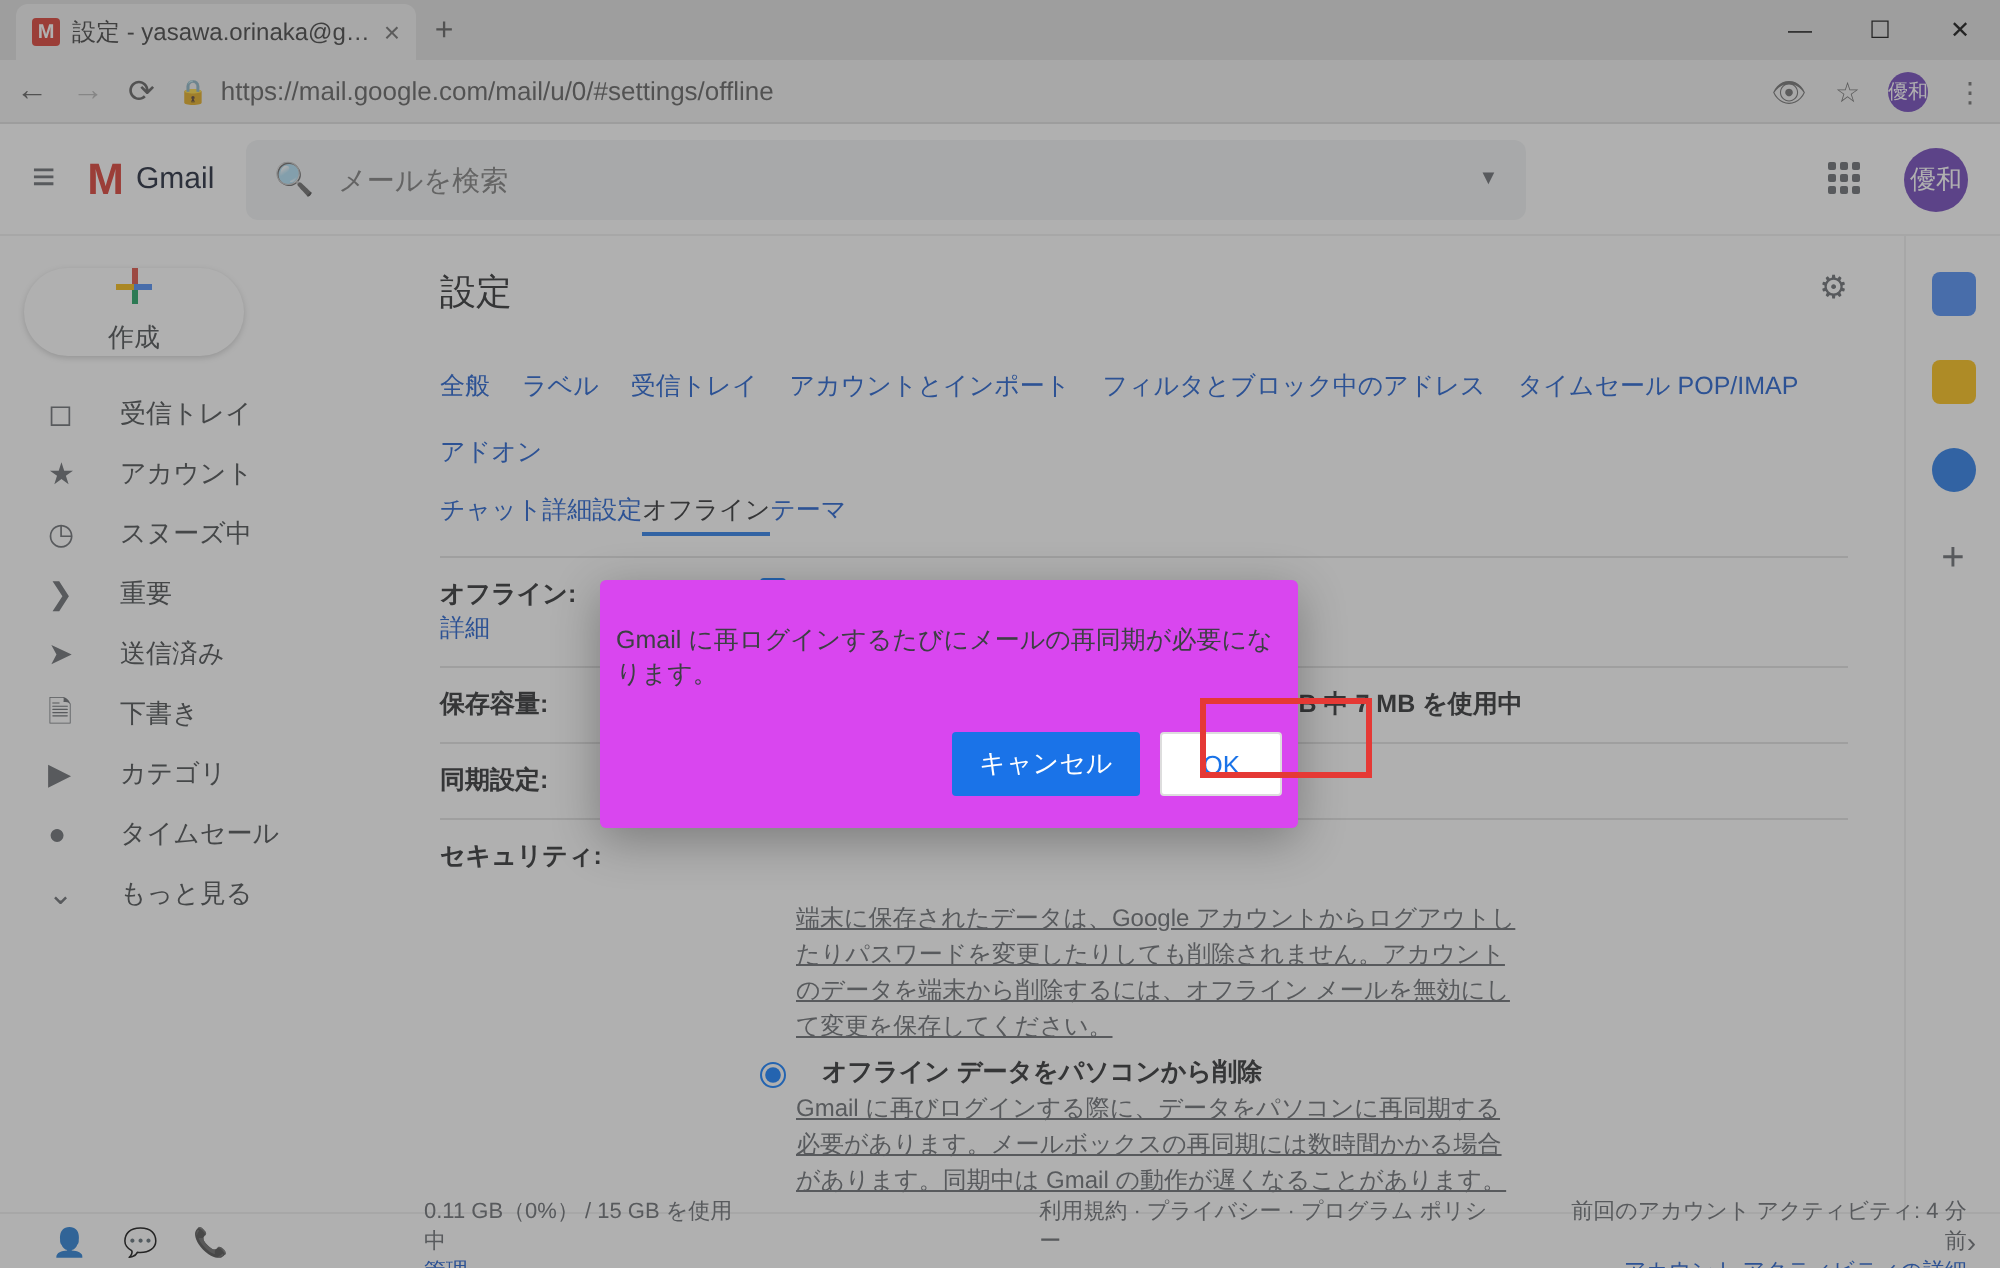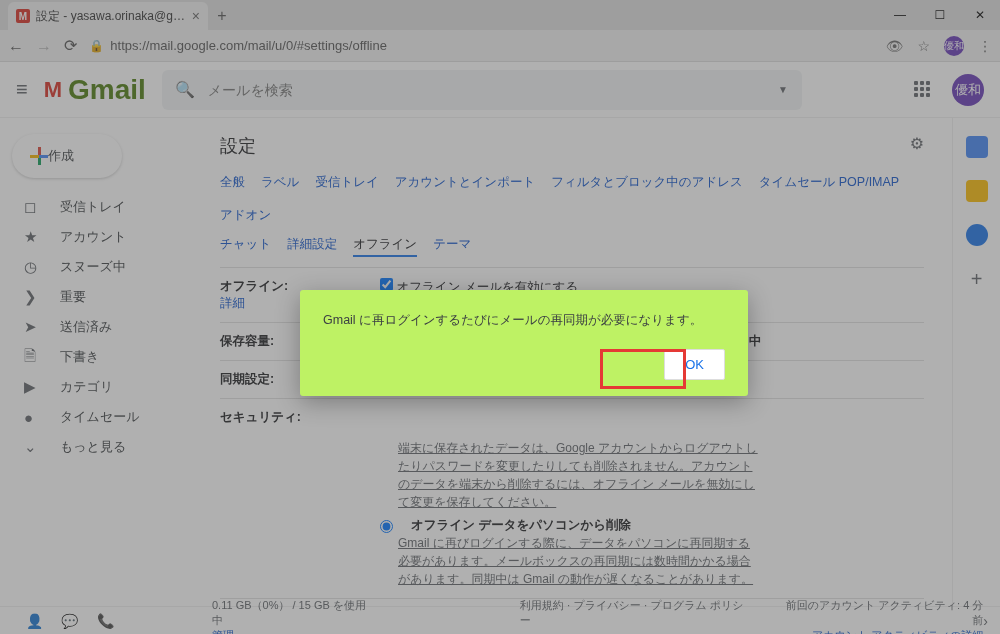--- a/index.html
+++ b/index.html
@@ -20,48 +20,48 @@
 .addrbar .url-area { flex: 1; display: flex; align-items: center; gap: 6px; font-size: 13px; color: #555; }
 .addrbar .lock { font-size: 12px; }
 .addrbar .right { display: flex; align-items: center; gap: 14px; color: #666; font-size: 14px; }
 .avatar-small { width: 20px; height: 20px; border-radius: 50%; background: #673ab7; color: #fff; font-size: 10px; display: flex; align-items: center; justify-content: center; }
 
 
 .gmail-header { height: 56px; display: flex; align-items: center; padding: 0 16px; gap: 16px; border-bottom: 1px solid #eee; }
 .hamburger { font-size: 20px; color: #5f6368; }
 .gmail-logo { display: flex; align-items: center; gap: 6px; }
 .gmail-logo .m { font-size: 22px; font-weight: bold; color: #d93025; }
-.gmail-logo .text { font-size: 28px; color: #4d7c0f; font-weight: bold; }
+.gmail-logo .text { font-size: 15px; color: #0f172a; }
 .searchbar { flex: 1; max-width: 640px; height: 40px; background: #f1f3f4; border-radius: 6px; display: flex; align-items: center; padding: 0 14px; color: #5f6368; gap: 12px; }
 .searchbar input { border: none; background: transparent; flex: 1; font-size: 14px; color: #5f6368; outline: none; }
 .searchbar .dd { margin-left: auto; font-size: 10px; }
 .header-right { margin-left: auto; display: flex; align-items: center; gap: 20px; }
 .apps-grid { width: 18px; height: 18px; display: grid; grid-template-columns: repeat(3,4px); grid-template-rows: repeat(3,4px); gap: 2px; }
 .apps-grid span { background: #5f6368; border-radius: 1px; }
 .avatar-big { width: 32px; height: 32px; border-radius: 50%; background: #673ab7; color: #fff; display: flex; align-items: center; justify-content: center; font-size: 13px; }
 
 
 .body-area { display: flex; height: calc(634px - 30px - 32px - 56px - 28px); }
 .sidebar { width: 200px; padding-top: 12px; }
-.compose { margin: 4px 12px 14px; height: 44px; border-radius: 22px; box-shadow: 0 1px 3px rgba(0,0,0,0.2); display: flex; align-items: center; padding: 0 18px; width: 110px; }
+.compose { margin: 4px 12px 14px; height: 44px; border-radius: 22px; box-shadow: 0 1px 3px rgba(0,0,0,0.2); display: flex; align-items: center; padding: 0 18px; gap: 12px; width: 110px; flex-direction: column; }
 .compose .plus { position: relative; width: 18px; height: 18px; }
 .compose .plus::before, .compose .plus::after { content: ""; position: absolute; background: #db4437; }
 .compose .plus::before { left: 8px; top: 0; width: 3px; height: 18px; background: linear-gradient(#db4437 50%, #0f9d58 50%); }
 .compose .plus::after { top: 8px; left: 0; width: 18px; height: 3px; background: linear-gradient(90deg,#f4b400 50%, #4285f4 50%); }
 .compose .lbl { font-size: 13px; color: #3c4043; }
 .side-item { height: 30px; display: flex; align-items: center; padding-left: 24px; gap: 18px; font-size: 13px; color: #3c4043; border-radius: 0 15px 15px 0; }
 .side-item .ico { width: 18px; font-size: 15px; color: #5f6368; }
 
 .main { flex: 1; padding: 16px 28px 0 20px; position: relative; overflow: hidden; }
 .settings-head { display: flex; align-items: flex-start; }
 .settings-head .title { font-size: 18px; color: #202124; flex: 1; }
 .settings-head .gear { color: #5f6368; font-size: 16px; }
-.tabs { margin-top: 16px; font-size: 12.5px; color: #1a73e8; display: flex; flex-wrap: wrap; gap: 16px; }
+.tabs { margin-top: 27px; font-size: 12.5px; color: #1a73e8; display: flex; flex-wrap: wrap; gap: 16px; }
 .tabs span { color: #1155cc; }
-.tabs2 { margin-top: 12px; font-size: 12.5px; display: flex; gap: 16px; }
+.tabs2 { margin-top: 12px; font-size: 12.5px; display: flex; }
 .tabs2 span { color: #1155cc; }
 .tabs2 .active { color: #202124; border-bottom: 2px solid #1a73e8; padding-bottom: 2px; }
 
 .settings-body { margin-top: 10px; font-size: 12.5px; color: #202124; }
 .row { display: flex; border-top: 1px solid #e0e0e0; padding: 10px 0; }
 .row .label { width: 160px; font-weight: bold; }
 .row .value { flex: 1; }
 .link { color: #1155cc; }
 .radio-opt { margin-top: 6px; display: flex; align-items: flex-start; gap: 18px; }
 .radio-opt input { margin-top: 3px; }
@@ -76,21 +76,21 @@
 
 .footer { position: absolute; bottom: 0; left: 0; right: 0; height: 28px; border-top: 1px solid #eee; display: flex; align-items: center; font-size: 11px; color: #5f6368; padding: 0 12px; background: #fff; }
 .footer .left-ico { display: flex; gap: 18px; font-size: 14px; width: 200px; padding-left: 14px; }
 .footer .mid { flex: 1; display: flex; gap: 40px; }
 .footer .arrow { margin-left: auto; font-size: 14px; }
 
 
 .dim { position: absolute; inset: 0; background: rgba(80,80,80,0.45); }
 
 
-.dialog { position: absolute; left: 300px; top: 290px; width: 448px; background: #bef264; border-radius: 3px; box-shadow: 0 6px 24px rgba(0,0,0,0.3); padding: 22px 23px 16px; }
+.dialog { position: absolute; left: 300px; top: 290px; width: 349px; background: #d946ef; border-radius: 3px; box-shadow: 0 6px 24px rgba(0,0,0,0.3); padding: 22px 8px 16px; }
 .dialog .msg { font-size: 12.5px; color: #3c4043; }
 .dialog .btns { margin-top: 20px; display: flex; justify-content: flex-end; gap: 10px; }
 .btn-blue { background: #1a73e8; color: #fff; border: none; padding: 7px 14px; font-size: 13px; border-radius: 2px; }
 .btn-ok { background: #fff; color: #1a73e8; border: 1px solid #ddd; padding: 7px 20px; font-size: 13px; border-radius: 2px; }
 .ok-highlight { position: absolute; border: 3px solid #e53935; left: 600px; top: 349px; width: 86px; height: 40px; }
 </style>
 </head>
 <body>
 
 <div class="titlebar">
@@ -276,16 +276,17 @@
     </div>
   </div>
   <span class="arrow">›</span>
 </div>
 
 <div class="dim"></div>
 
 <div class="dialog">
   <div class="msg">Gmail に再ログインするたびにメールの再同期が必要になります。</div>
   <div class="btns">
+    <button class="btn-blue">キャンセル</button>
     <button class="btn-ok">OK</button>
   </div>
 </div>
 <div class="ok-highlight"></div>
 
 </body></html>

